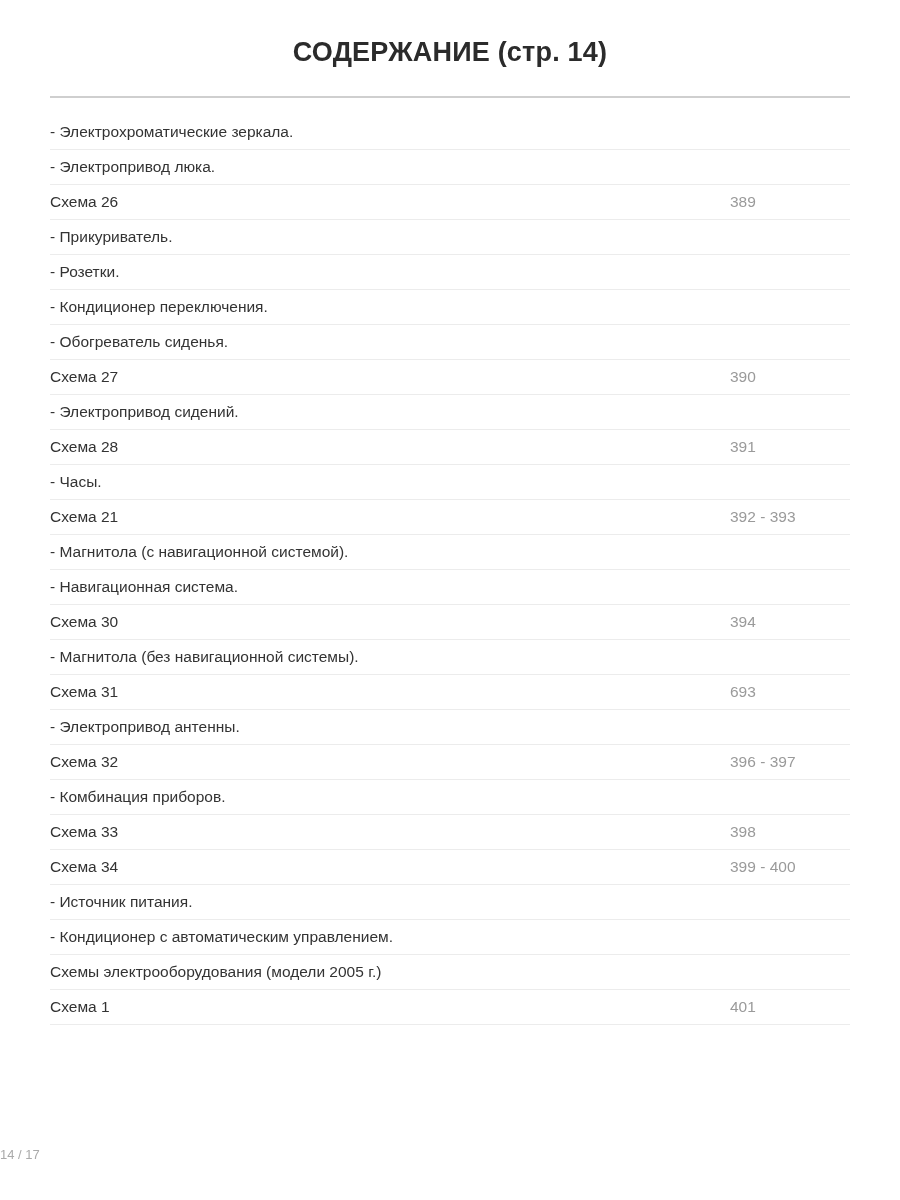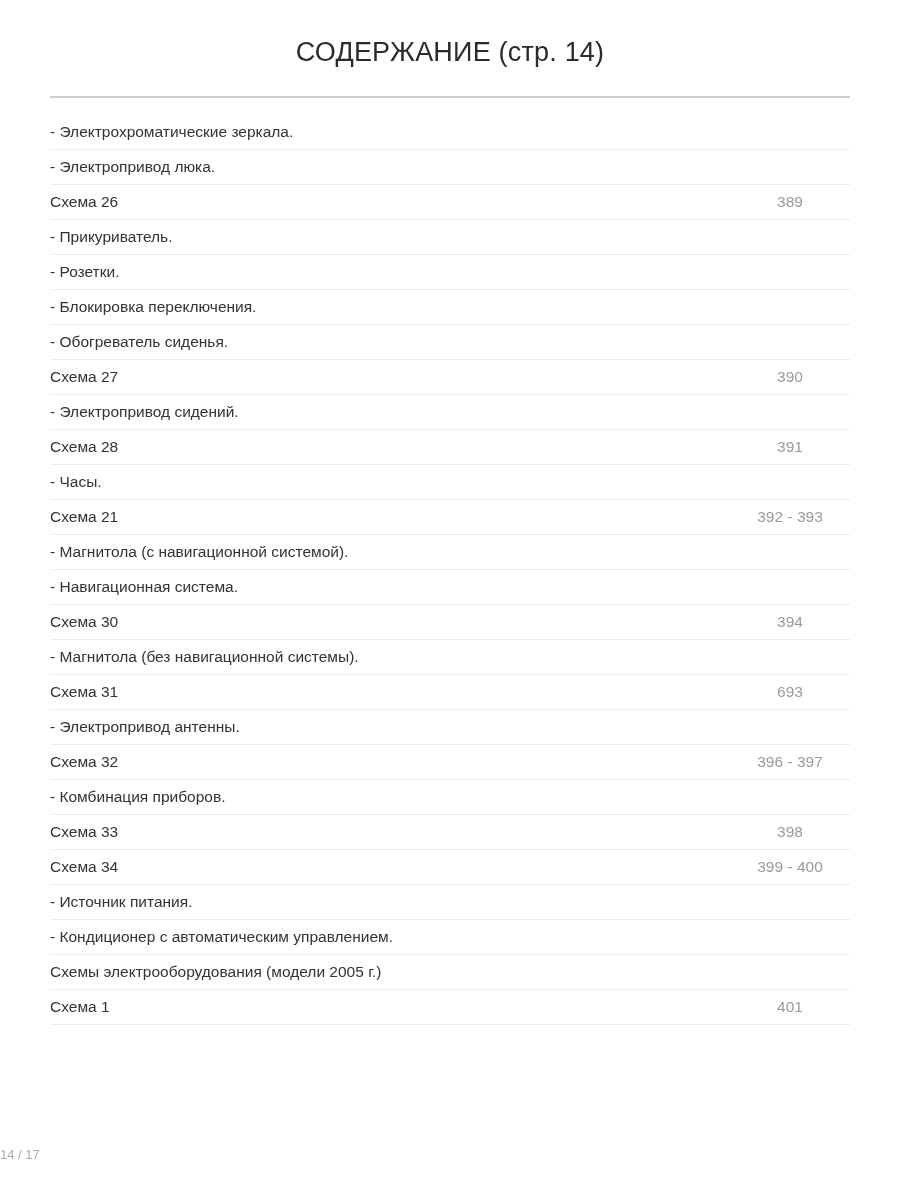--- a/index.html
+++ b/index.html
@@ -24,21 +24,21 @@
     box-sizing: border-box;
     display: flex;
     flex-direction: column;
   }
 
   .doc-title {
     margin: 0;
     padding-top: 36px;
     text-align: center;
     font-size: 27px;
-    font-weight: normal;
+    font-weight: bold;
     letter-spacing: 0.2px;
     color: #2b2b2b;
     line-height: 1.2;
   }
 
   .title-rule {
     width: 800px;
     margin: 28px auto 0 auto;
     height: 2px;
     background: #cfcfcf;
@@ -73,21 +73,21 @@
     overflow: hidden;
     text-overflow: ellipsis;
     padding-right: 10px;
     line-height: 34px;
     margin-top: 12px;
   }
 
   .entry-page {
     font-size: 15.5px;
     color: #9a9a9a;
-    text-align: center;
+    text-align: left;
     white-space: nowrap;
     width: 120px;
     line-height: 34px;
   }
 
   .footer {
     position: absolute;
     left: 0;
     right: 0;
     bottom: 38px;
@@ -120,21 +120,21 @@
         </tr>
         <tr class="toc-row">
           <td class="entry-label">- Прикуриватель.</td>
           <td class="entry-page"></td>
         </tr>
         <tr class="toc-row">
           <td class="entry-label">- Розетки.</td>
           <td class="entry-page"></td>
         </tr>
         <tr class="toc-row">
-          <td class="entry-label">- Блокировка переключения.</td>
+          <td class="entry-label">- Кондиционер переключения.</td>
           <td class="entry-page"></td>
         </tr>
         <tr class="toc-row">
           <td class="entry-label">- Обогреватель сиденья.</td>
           <td class="entry-page"></td>
         </tr>
         <tr class="toc-row">
           <td class="entry-label">Схема 27</td>
           <td class="entry-page">390</td>
         </tr>

